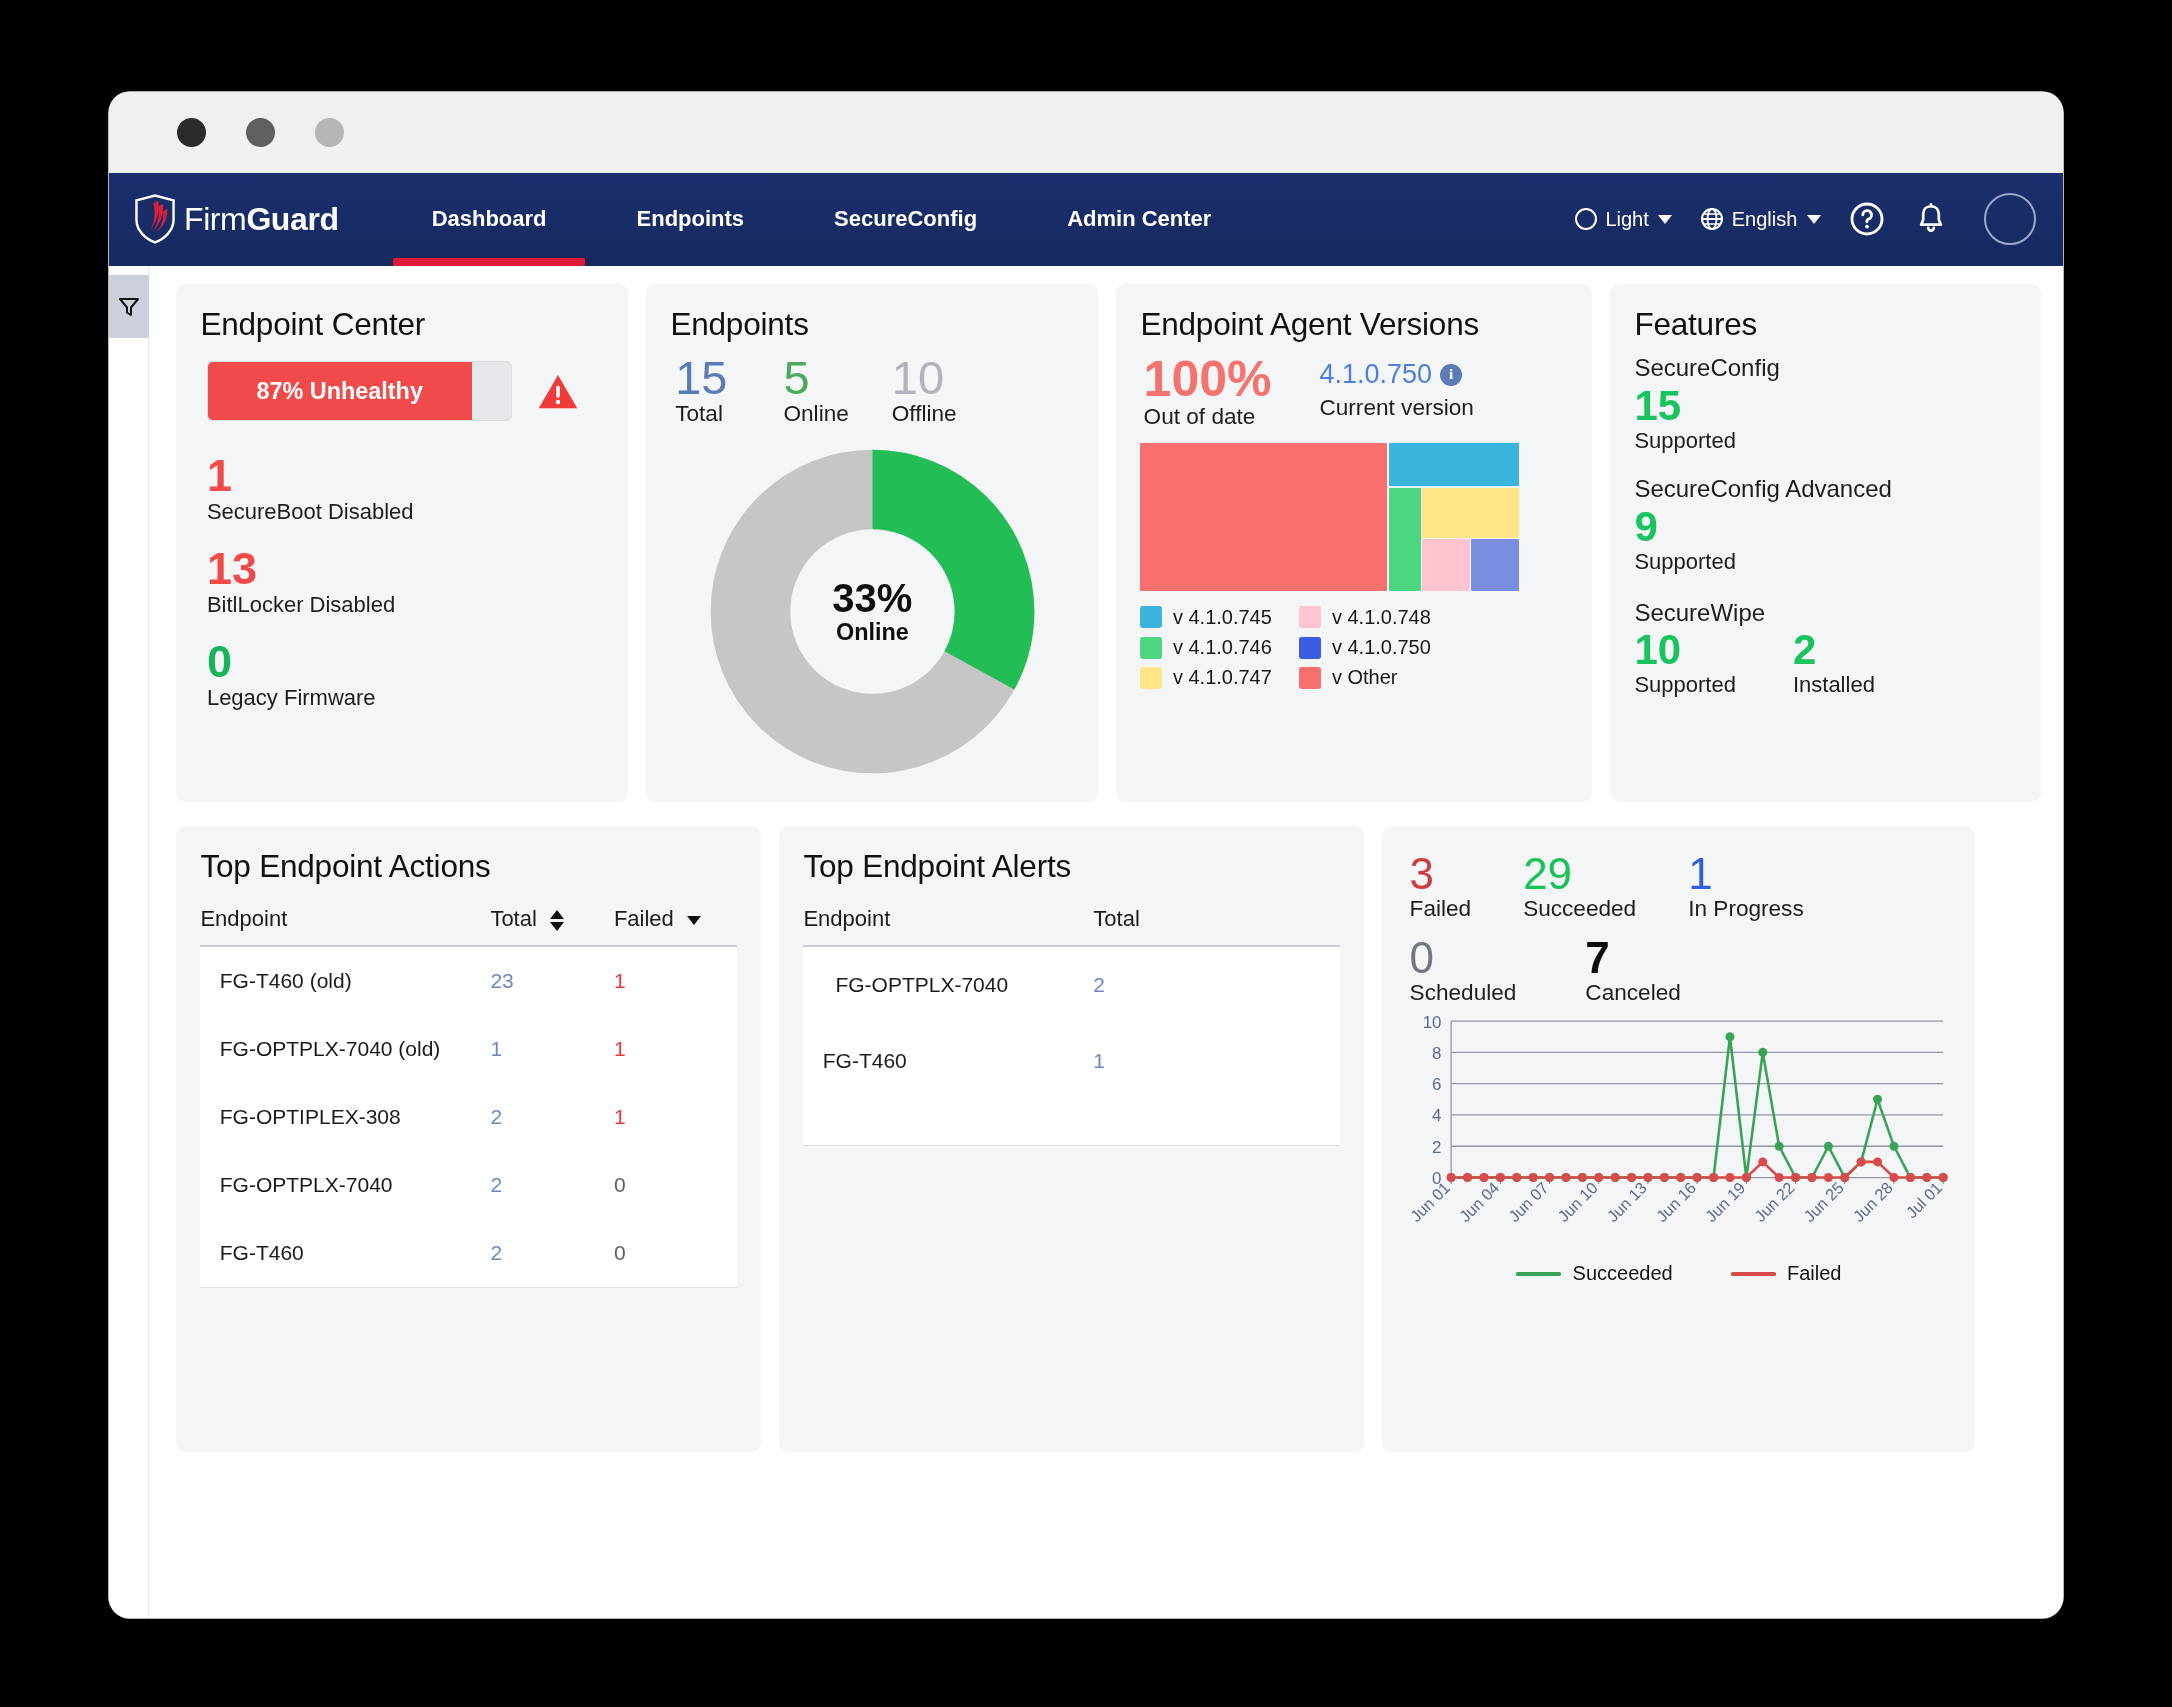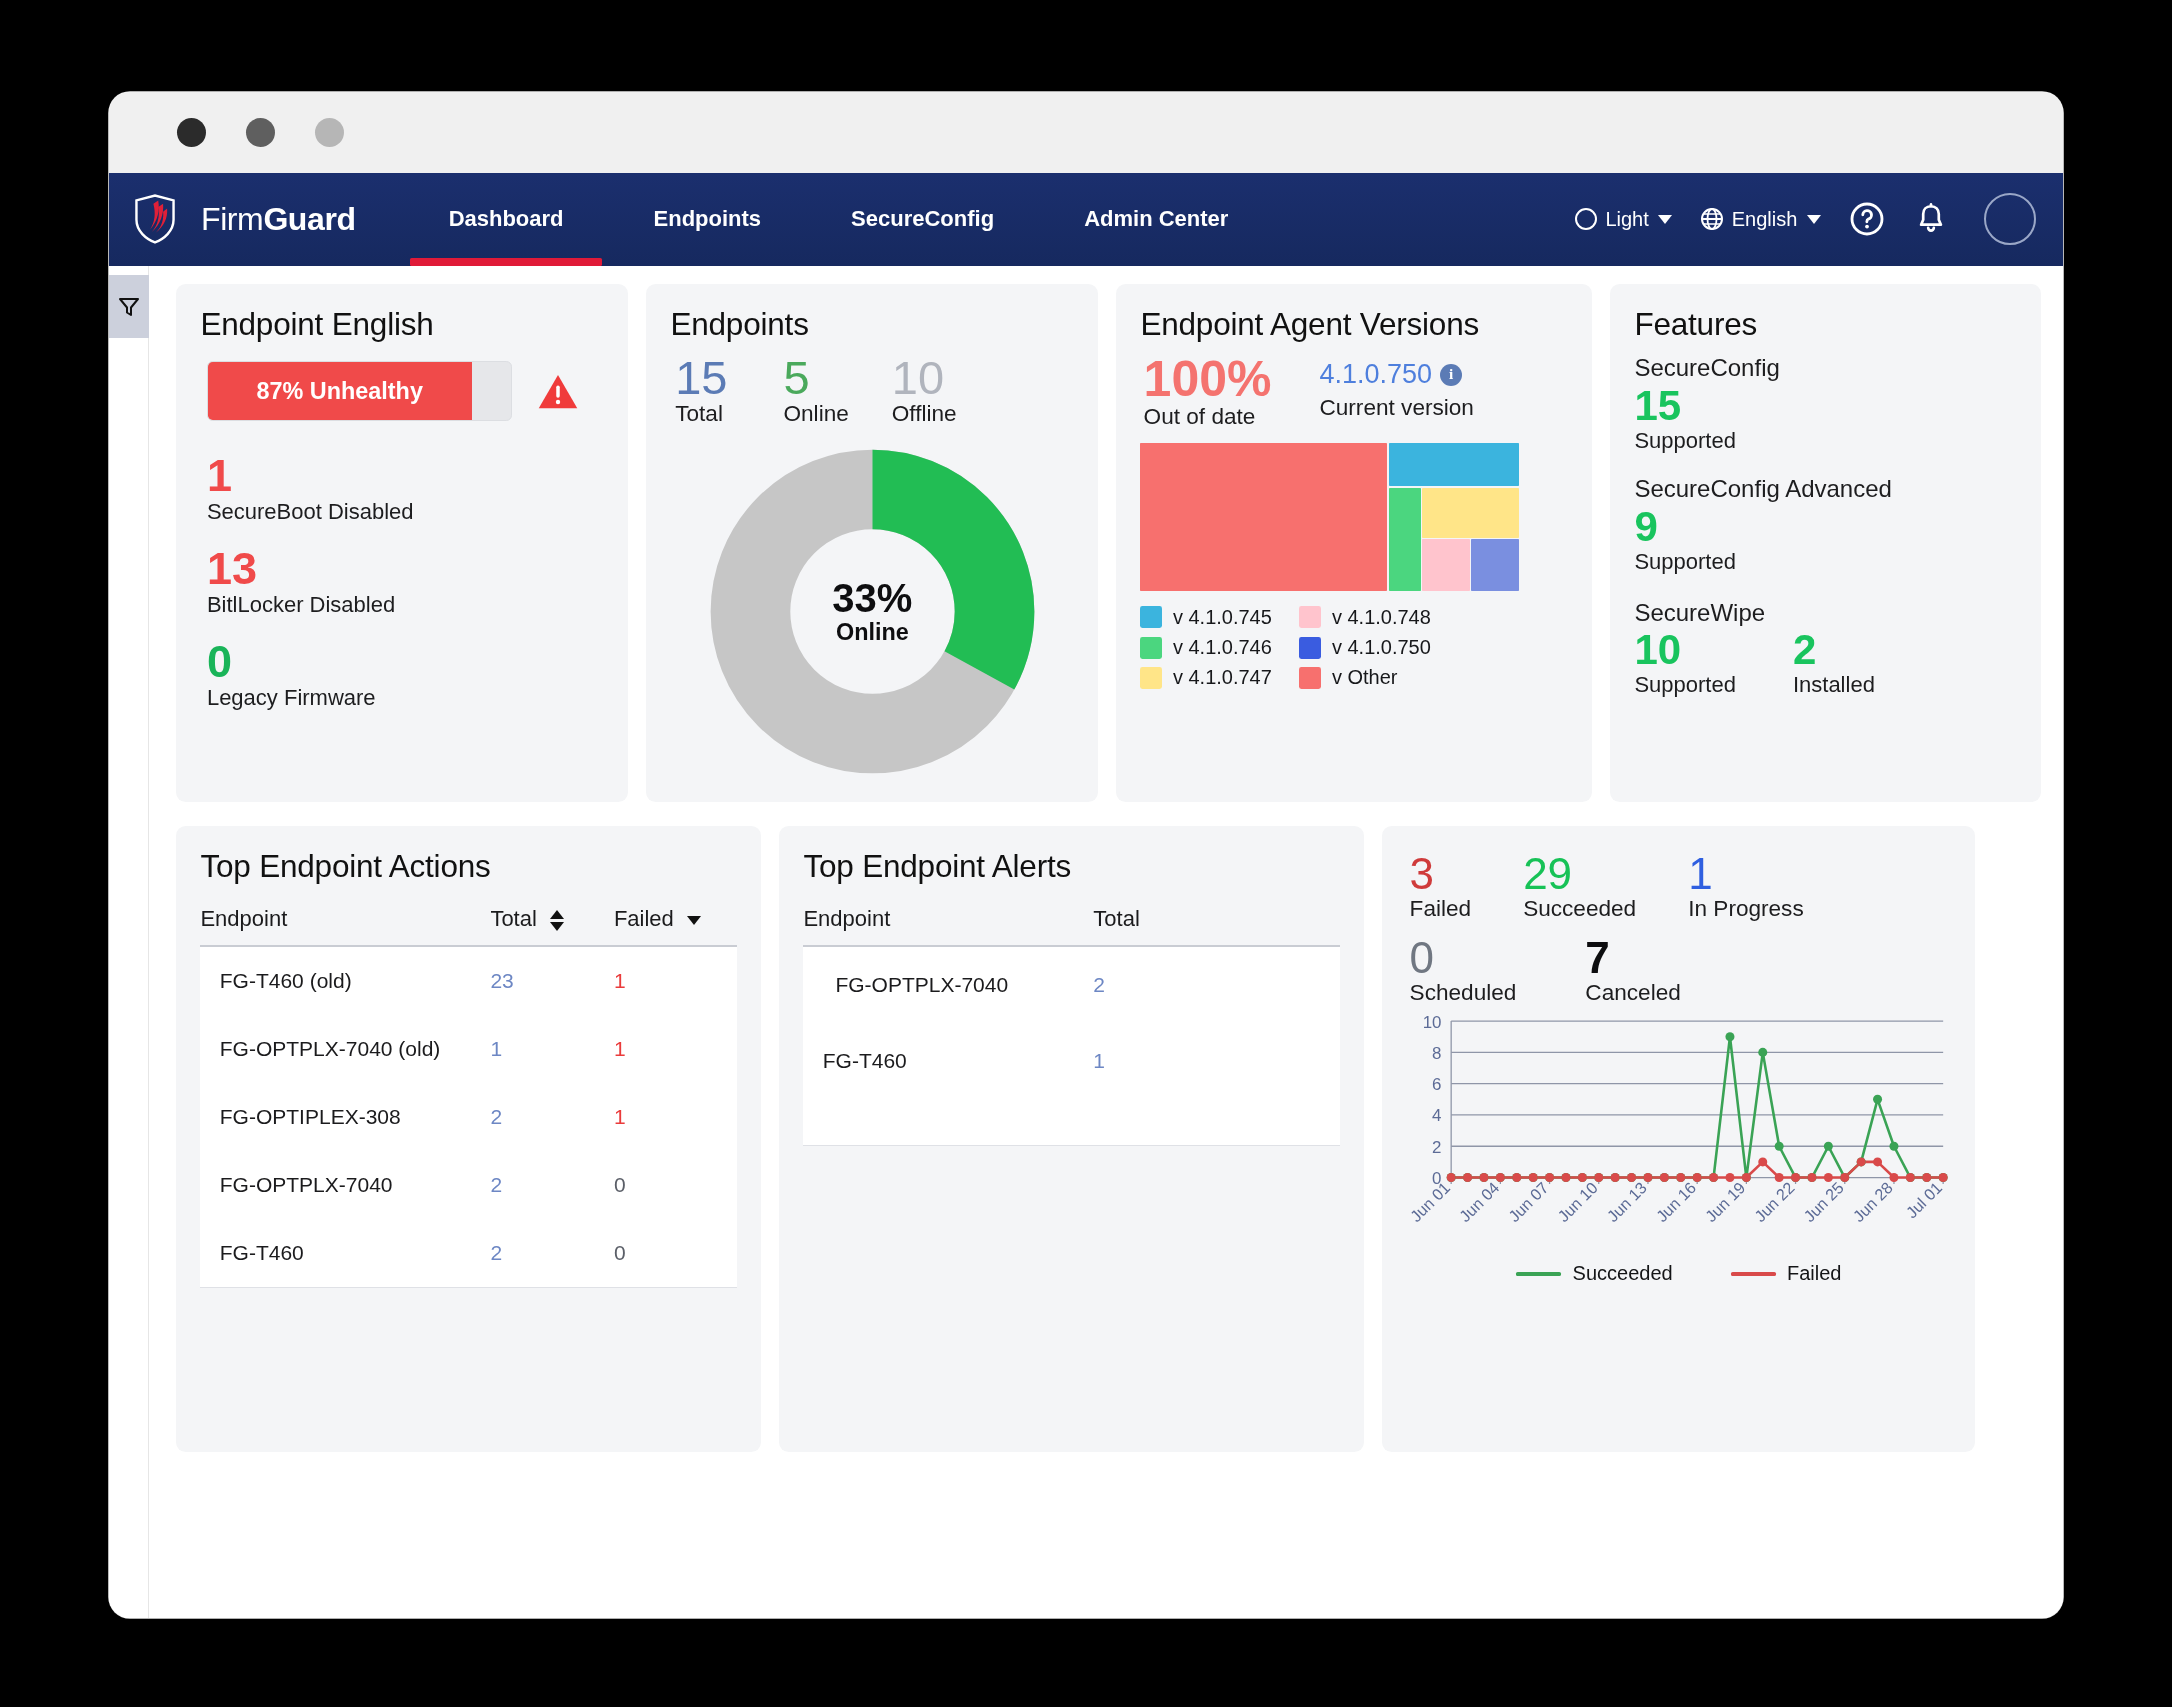--- a/index.html
+++ b/index.html
@@ -38,21 +38,21 @@
   .dot.d3 { background: #b6b6b6; }
 
   
   .topnav {
     height: 93px;
     background: linear-gradient(180deg,#1b2f6e 0%, #16295f 100%);
     display: flex; align-items: center;
     position: relative;
     padding: 0 27.4px 0 24px;
   }
-  .brand { display: flex; align-items: center; gap: 24px; margin-right: 48px; }
+  .brand { display: flex; align-items: center; gap: 7px; margin-right: 48px; }
   .brand-shield { width: 44px; height: 50px; flex: none; }
   .brand-text { color: #ffffff; font-size: 32px; letter-spacing: -0.4px; white-space: nowrap; }
   .brand-text b { font-weight: 700; }
   .nav-tabs { display: flex; align-items: stretch; height: 100%; }
   .nav-tab {
     display: flex; align-items: center; justify-content: center;
     color: #ffffff; font-size: 22px; font-weight: 700;
     padding: 0 45px; position: relative; white-space: nowrap;
     cursor: pointer;
   }
@@ -250,21 +250,21 @@
             <path d="M3 4 h18 l-7 8.5 v7.5 l-4 -2.5 v-5 Z" fill="none" stroke="#111" stroke-width="2" stroke-linejoin="round"></path>
           </svg>
         </div>
       </div>
 
       <div class="content">
 
         <div class="row top">
 
           <div class="card c-health">
-            <h2>Endpoint English</h2>
+            <h2>Endpoint Center</h2>
             <div class="health-bar-row">
               <div class="health-bar">
                 <div class="health-fill" id="healthFill" style="width: 87%;">
                   <span>87% Unhealthy</span>
                 </div>
               </div>
               <svg width="42" height="39" viewBox="0 0 24 22">
                 <path d="M12 1.5 L23 20.5 H1 Z" fill="#f03b3b"></path>
                 <rect x="11" y="7.5" width="2" height="7" rx="1" fill="#ffffff"></rect>
                 <circle cx="12" cy="17" r="1.25" fill="#ffffff"></circle>

